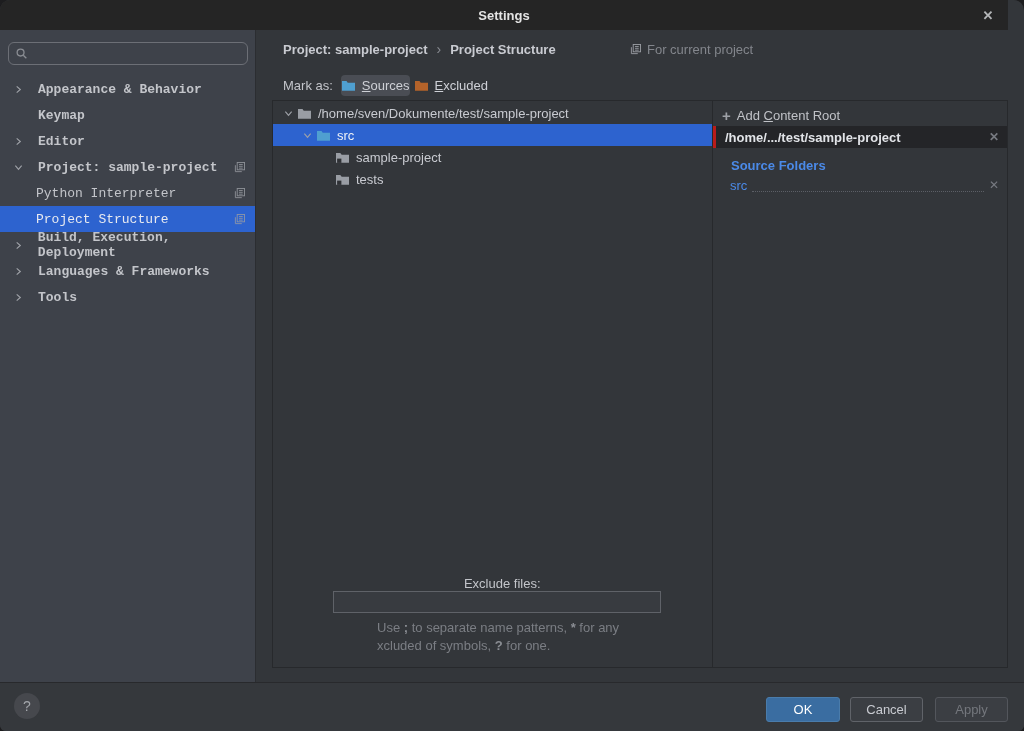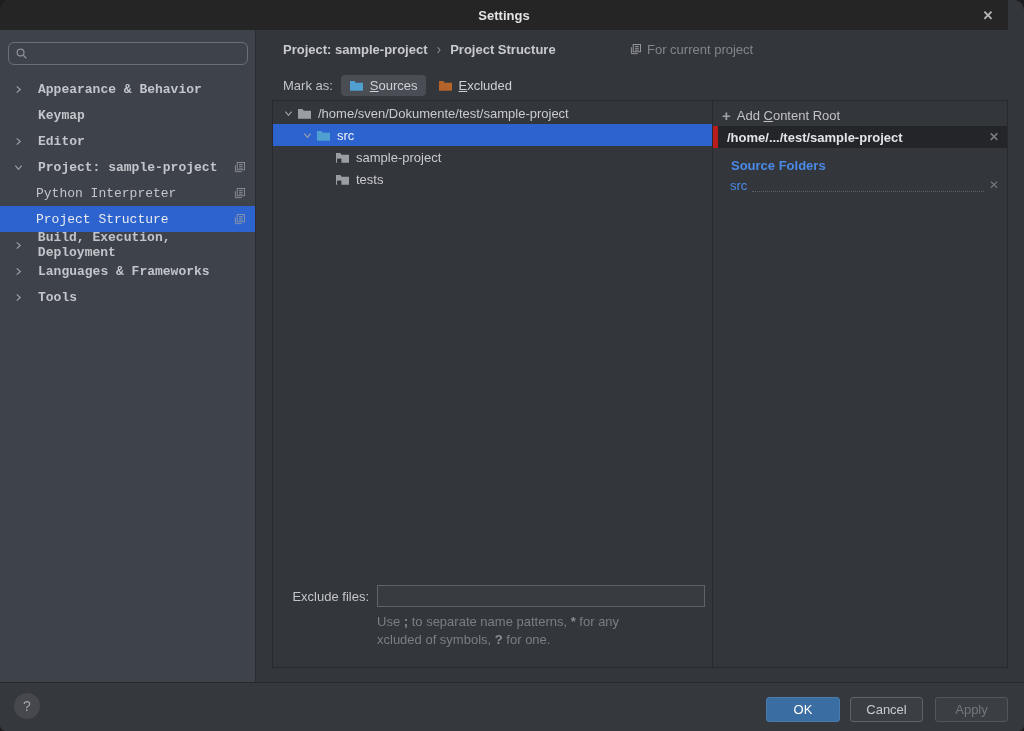--- a/index.html
+++ b/index.html
@@ -33,49 +33,49 @@
 
   
   .breadcrumb{position:absolute;left:283px;top:38px;height:22px;display:flex;align-items:center;gap:9px;}
   .bc-item{font-weight:bold;color:#c9cbd1;}
   .bc-sep{color:#8a8d93;font-size:14px;}
   .scope{position:absolute;left:630px;top:38px;height:22px;display:flex;align-items:center;gap:6px;color:#83868c;}
 
   
   .markas{position:absolute;left:283px;top:71px;height:28px;display:flex;align-items:center;gap:8px;}
   .markas-label{color:#c3c5ca;}
-  .chip{display:flex;align-items:center;gap:6px;padding:3px 8px;border-radius:4px;color:#ced0d6;cursor:default;}
+  .chip{display:flex;align-items:center;gap:6px;padding:3px 0;border-radius:4px;color:#ced0d6;cursor:default;}
   .chip.sel{background:#4a4d54;}
   .chip .mn{text-decoration:underline;}
 
   
   .panel{position:absolute;left:272px;top:100px;width:736px;height:568px;box-sizing:border-box;
     border:1px solid #27292c;display:flex;background:#33363a;}
   .tree-pane{position:relative;width:440px;border-right:1px solid #27292c;box-sizing:border-box;}
   .right-pane{position:relative;flex:1;}
 
   .t-row{height:22px;display:flex;align-items:center;cursor:default;color:#c9cbd1;white-space:nowrap;}
   .t-row.sel{background:var(--selection-blue,#2d63cf);color:#eef1f6;}
   .t-row .arrow{width:18px;display:flex;align-items:center;justify-content:center;color:#9ea1a7;}
   .t-row .f-icon{width:15px;margin-right:6px;display:flex;align-items:center;}
 
   
   .exclude{position:absolute;left:0;right:0;bottom:8px;}
-  .exc-row{display:flex;align-items:center;}
+  .exc-row{display:flex;align-items:center;flex-direction:column;}
   .exc-label{width:96px;text-align:right;color:#c3c5ca;}
   .exc-input{margin-left:8px;width:328px;height:22px;box-sizing:border-box;background:#383b40;
     border:1px solid #5f6268;color:#d0d2d6;font-size:13px;font-family:"Liberation Sans",sans-serif;outline:none;padding:0 5px;}
-  .exc-hint{margin:6px 0 10px 104px;color:#7b7e84;line-height:18px;}
+  .exc-hint{margin:6px 0 4px 104px;color:#7b7e84;line-height:18px;}
   .exc-hint b{color:#8b8e94;}
 
   
   .add-root{height:22px;margin-top:3px;display:flex;align-items:center;padding-left:9px;gap:6px;color:#c0c2c7;cursor:default;}
   .add-root .plus{color:#9ea1a7;font-size:15px;font-weight:bold;}
   .add-root .mn{text-decoration:underline;}
-  .content-root{height:22px;background:#242528;border-left:5px solid #b91c1c;display:flex;align-items:center;
+  .content-root{height:22px;background:#242528;border-left:3px solid #b91c1c;display:flex;align-items:center;
     padding:0 8px 0 9px;font-weight:bold;color:#e2e4e8;white-space:nowrap;overflow:hidden;}
   .content-root .x{margin-left:auto;color:#777a81;font-size:12px;cursor:default;}
   .sf-title{margin:10px 0 0 18px;font-weight:bold;color:var(--link-blue,#4b8ae8);}
   .sf-row{height:20px;display:flex;align-items:center;padding:2px 8px 0 17px;}
   .sf-name{color:var(--link-blue,#4b8ae8);cursor:default;}
   .sf-leader{flex:1;border-bottom:1px dotted #5c5f66;margin:0 5px;height:12px;}
   .sf-row .x{color:#777a81;font-size:12px;cursor:default;}
 
   
   .footer{position:absolute;left:0;right:0;bottom:0;height:48px;background:#35383c;border-top:1px solid #28292c;}

